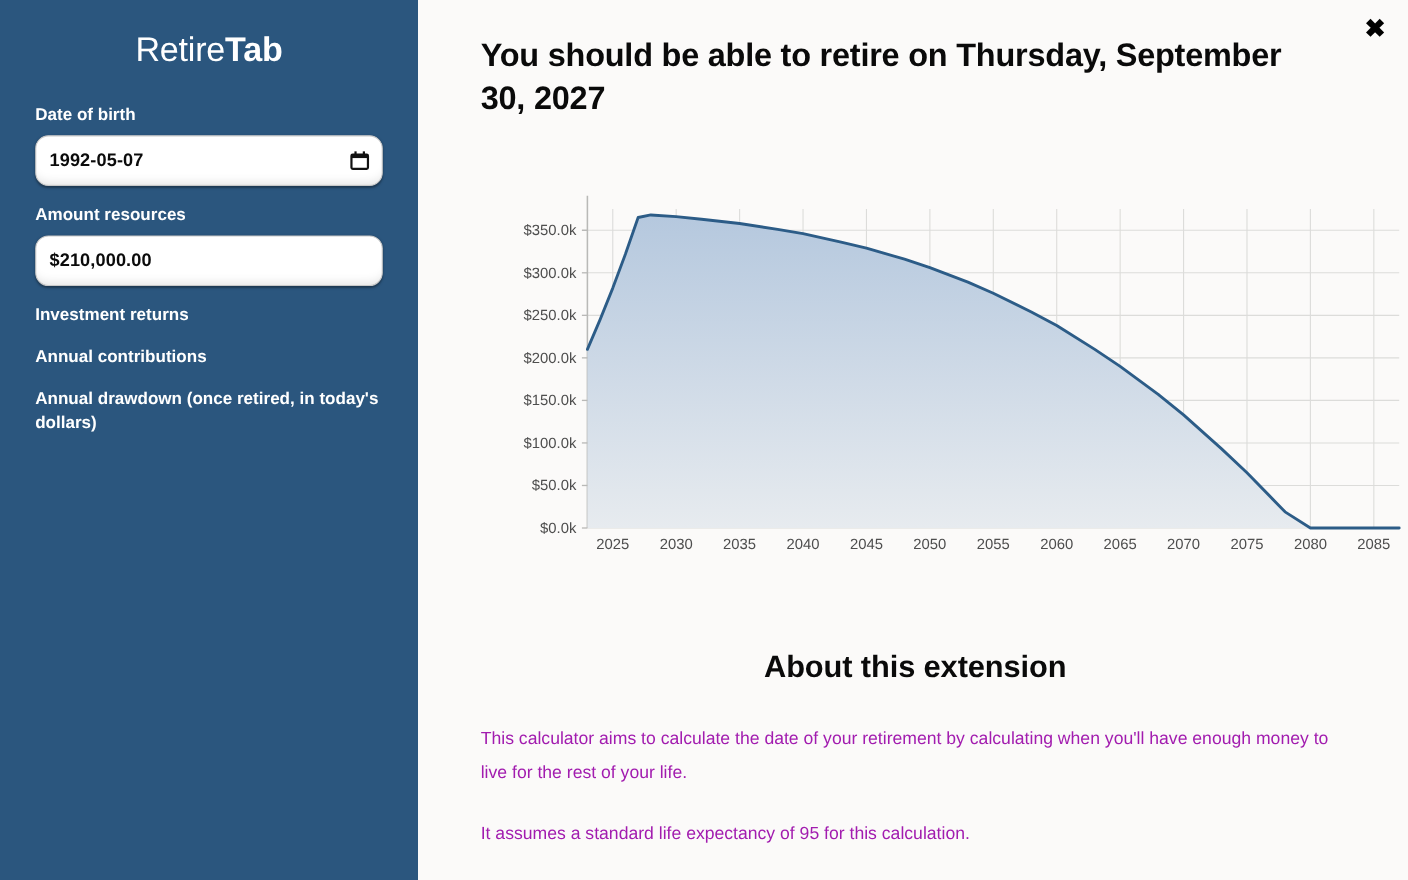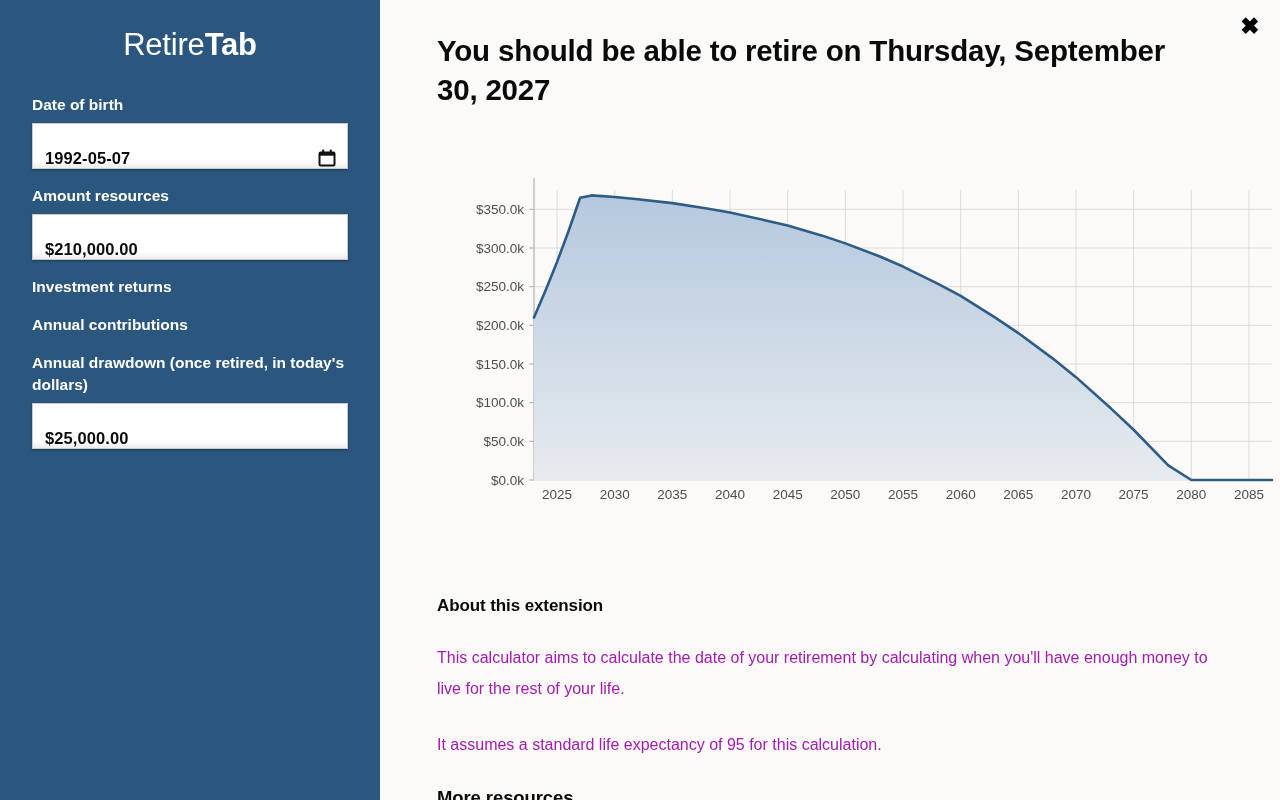--- a/index.html
+++ b/index.html
@@ -36,24 +36,24 @@
     font-size: 15.5px;
     font-weight: 700;
     line-height: 22px;
     margin-bottom: 7px;
   }
   .field-input {
     width: 316px;
     height: 46px;
     background: #ffffff;
     border: 1px solid #c9c9c9;
-    border-radius: 0;
+    border-radius: 12px;
     box-shadow: 0 1px 2px rgba(0,0,0,0.35), inset 0 -9px 10px -8px rgba(0,0,0,0.13);
     display: flex;
-    align-items: flex-end;
+    align-items: center;
     padding: 0 10px 0 12px;
     font-size: 16.5px;
     font-weight: 700;
     color: #0b0b0b;
     position: relative;
   }
   .field-input .val { flex: 1; letter-spacing: 0.1px; }
   .cal-icon { width: 20px; height: 20px; flex: 0 0 20px; }
 
   
@@ -90,22 +90,22 @@
     left: 0; top: 130px;
     width: 900px; height: 390px;
   }
   .chart-svg { display: block; }
   .ytick { font-size: 13.5px; fill: #4e4e4e; font-family: "Liberation Sans", sans-serif; text-anchor: end; }
   .xtick { font-size: 13.5px; fill: #4e4e4e; font-family: "Liberation Sans", sans-serif; text-anchor: middle; }
 
   
   .about { position: absolute; left: 33px; top: 592px; width: 790px; }
   .about h2 {
-    font-size: 17px; font-weight: 700; color: #0a0a0a;
-    line-height: 28px; margin-bottom: 22px; letter-spacing: -0.1px;
+    font-size: 28px; font-weight: 700; color: #0a0a0a;
+    line-height: 28px; margin-bottom: 36px; letter-spacing: -0.1px; text-align: center;
   }
   .about p {
     font-size: 16px; line-height: 31px; color: #a21caf;
     margin-bottom: 25px; max-width: 780px;
   }
   .about h3 {
     font-size: 18.5px; font-weight: 700; color: #0a0a0a;
     line-height: 26px; letter-spacing: -0.1px;
   }
 </style>
@@ -145,23 +145,20 @@
     <div class="field-group">
       <div class="field-label">Investment returns</div>
     </div>
 
     <div class="field-group">
       <div class="field-label">Annual contributions</div>
     </div>
 
     <div class="field-group">
       <div class="field-label">Annual drawdown (once retired, in today's dollars)</div>
-      <div class="field-input">
-        <span class="val">$25,000.00</span>
-      </div>
     </div>
 
   </aside>
 
   <section class="main">
 
     <div class="close-btn">✖</div>
 
     <h1 class="headline">You should be able to retire on Thursday, September 30, 2027</h1>
 

